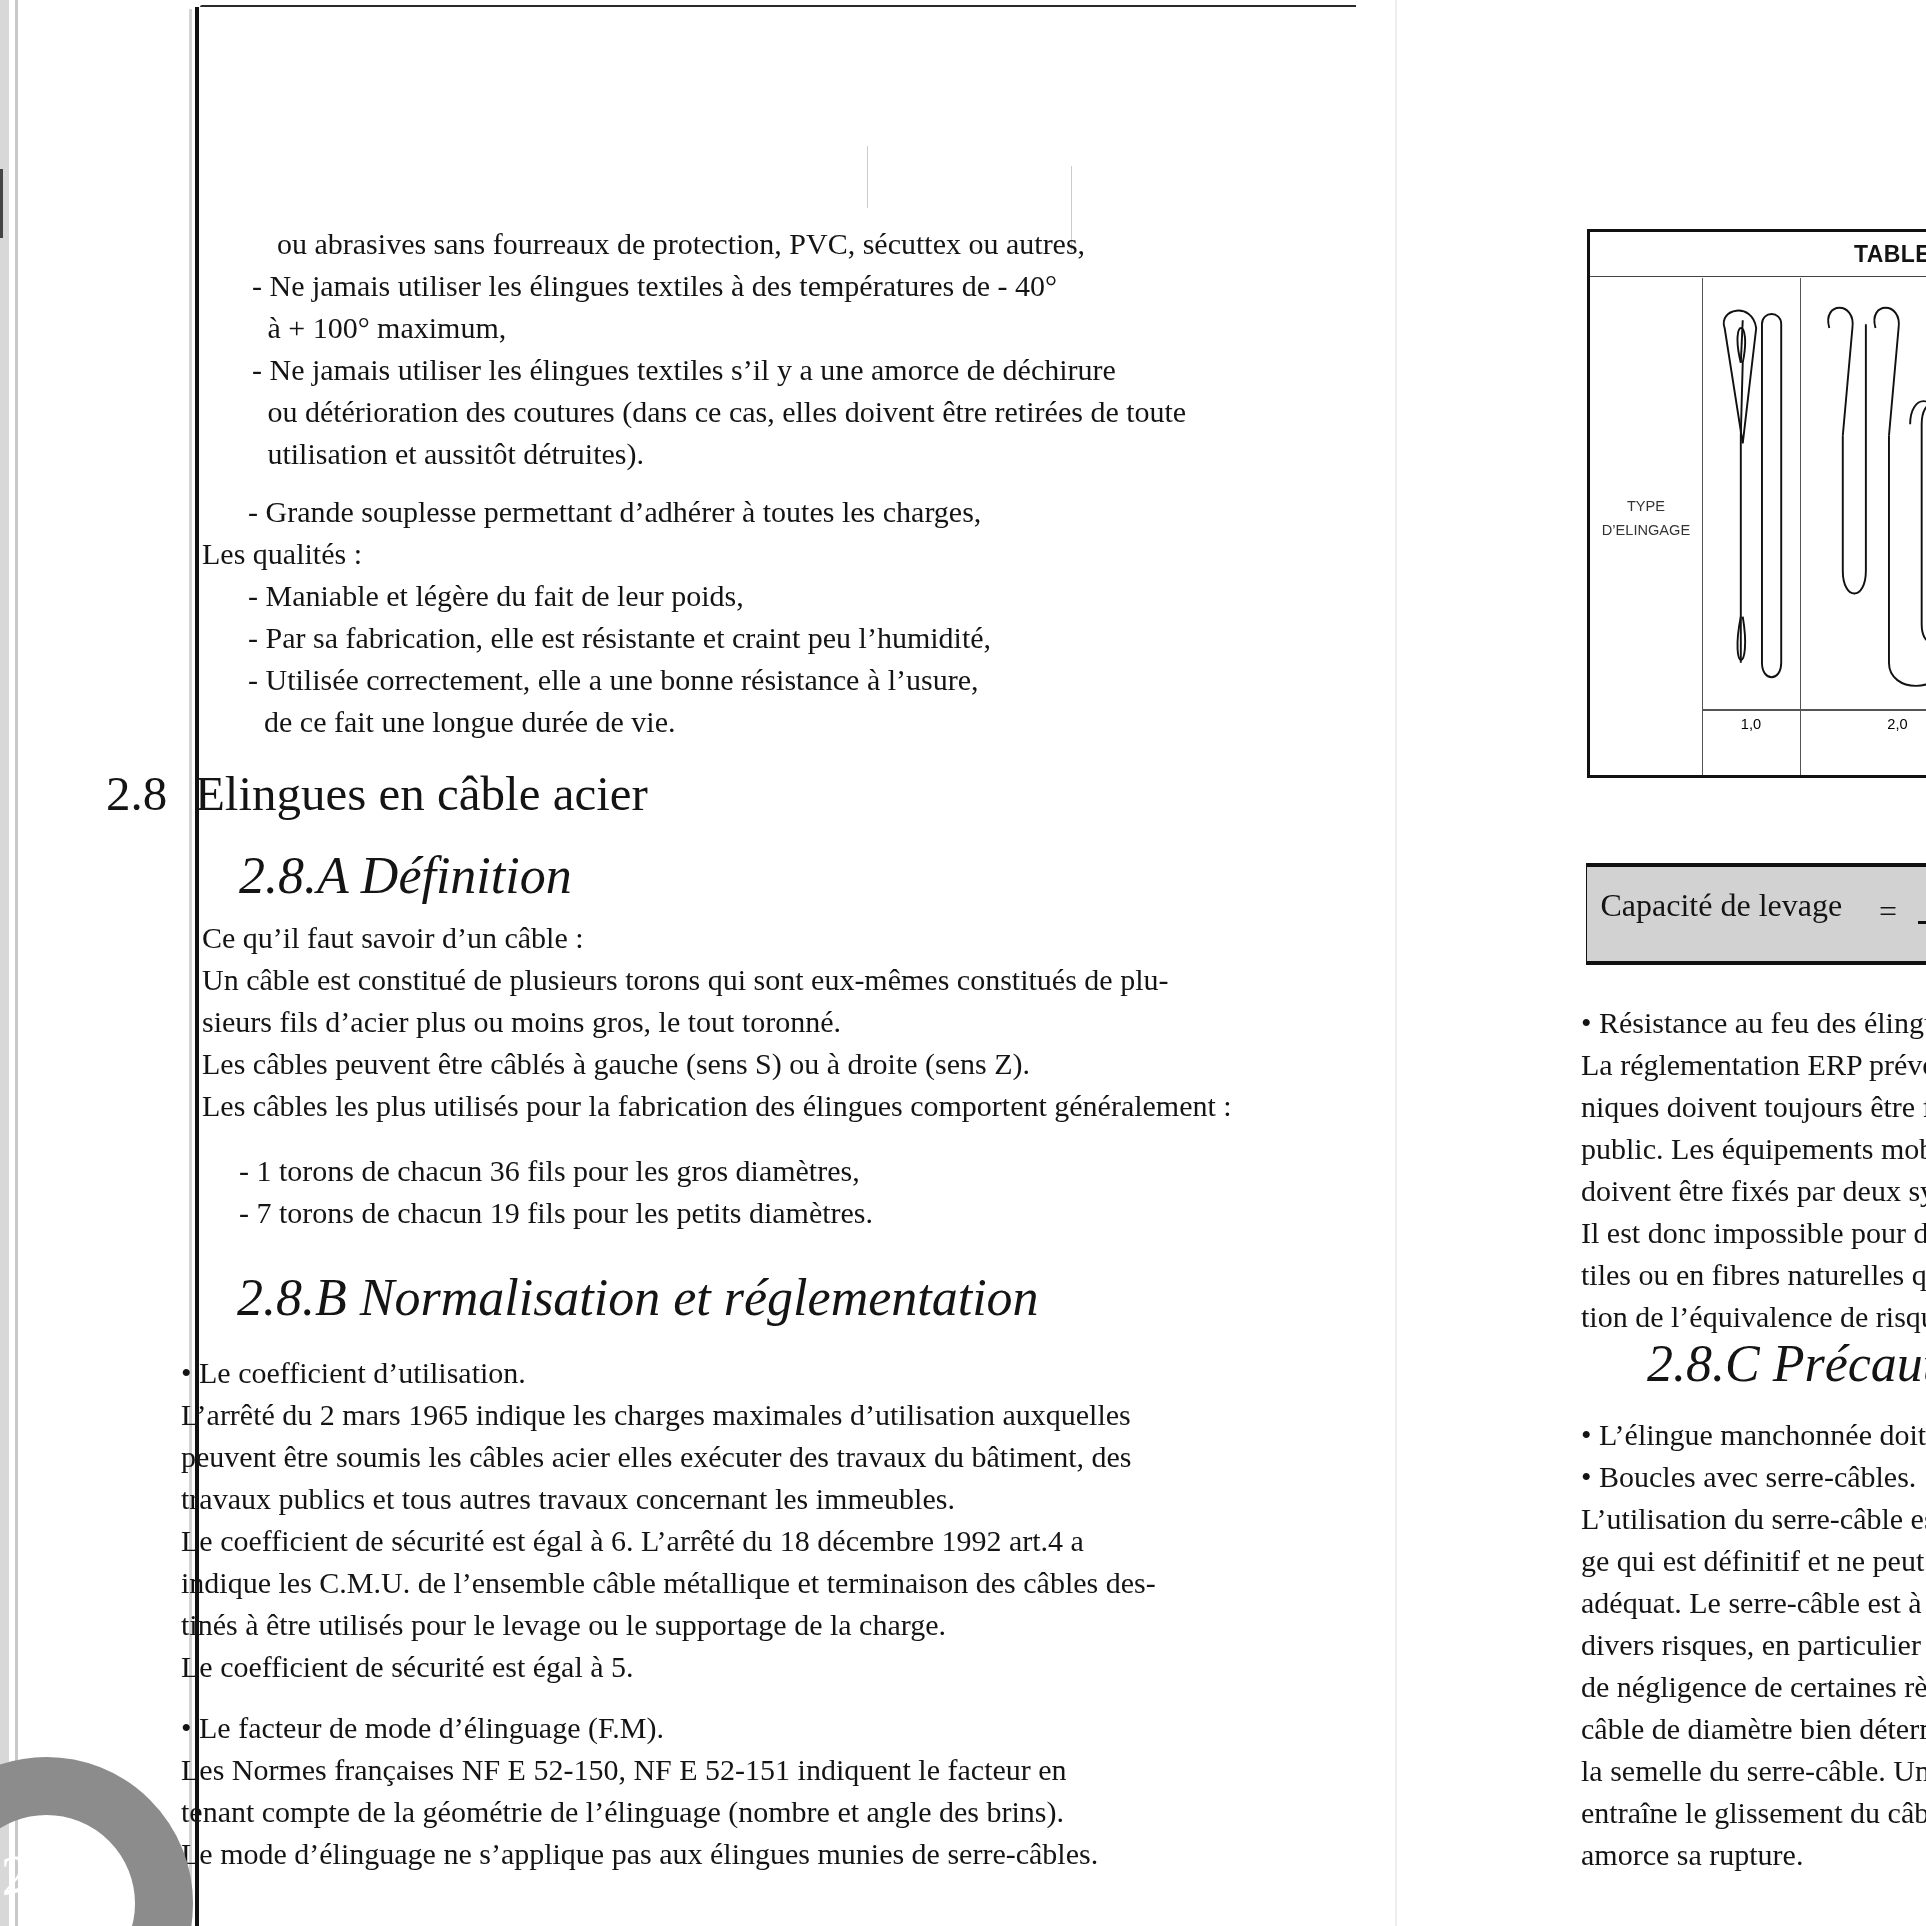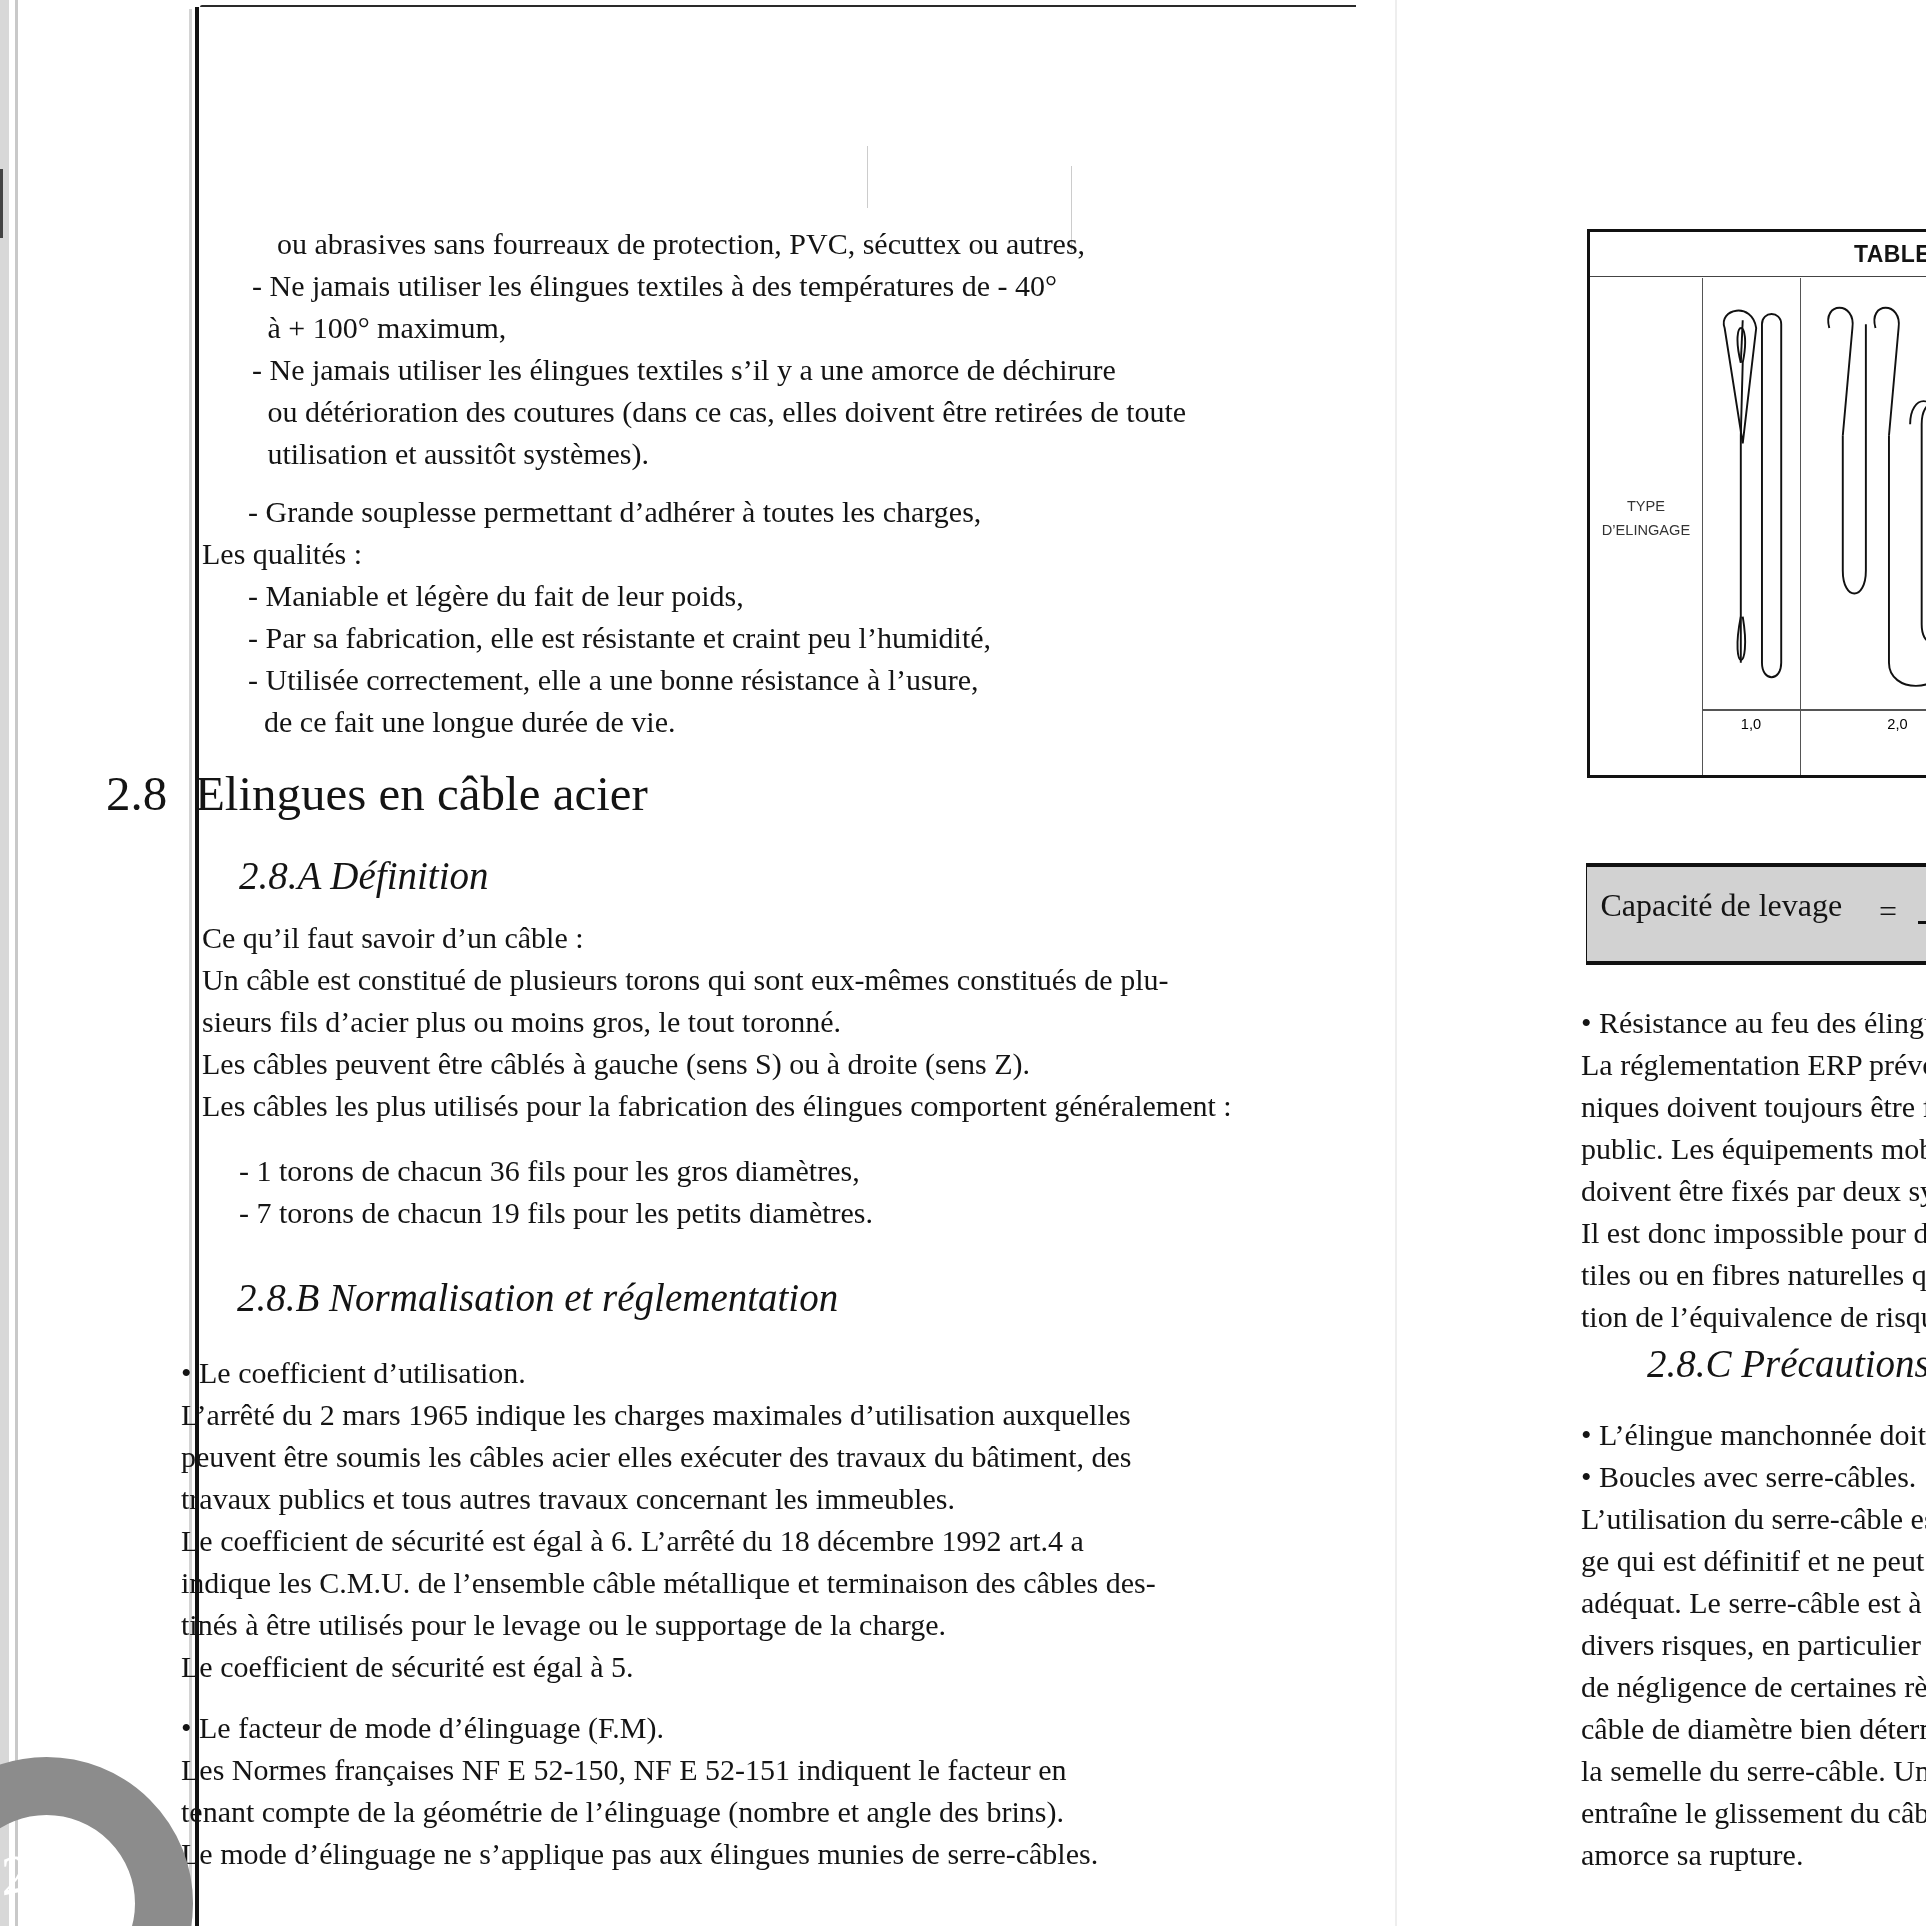--- a/index.html
+++ b/index.html
@@ -14,21 +14,21 @@
   .left-rule { position: absolute; left: 195px; top: 7px; width: 3.9px; height: 1948px; background: #111; }
   .left-rule-shadow { position: absolute; left: 189px; top: 9.2px; width: 3.1px; height: 1945px; background: #d4d4d4; }
   .left-top { position: absolute; left: 200px; top: 5.4px; width: 1156px; height: 1.5px; background: #2a2a2a; border-top-left-radius: 7.7px; }
   .center-gutter { position: absolute; left: 1395px; top: 0; width: 2.3px; height: 1955px; background: #eeeeee; }
 
   
   .txt { position: absolute; font-size: 30px; line-height: 42px; white-space: nowrap; }
   .txt p { margin: 0; }
 
   .h-section { position: absolute; font-size: 49px; line-height: 54px; white-space: nowrap; }
-  .h-sub { position: absolute; font-size: 39px; line-height: 46px; font-style: italic; white-space: nowrap; }
+  .h-sub { position: absolute; font-size: 52px; line-height: 46px; font-style: italic; white-space: nowrap; }
 
   
   .table-box { position: absolute; left: 1587px; top: 229px; width: 1034px; height: 549px; border: 3.9px solid #111; box-sizing: border-box; background: #fff; }
   .table-title { position: absolute; left: 0; top: 0; width: 100%; height: 44px; border-bottom: 1.9px solid #444;
     font-family: "Liberation Sans", "DejaVu Sans", sans-serif; font-weight: bold; font-size: 23px; line-height: 44px; text-align: center; letter-spacing: 0.4px; }
   .table-body { position: absolute; left: 0; top: 46px; width: 100%; height: 497px; }
   .vline { position: absolute; top: 0; width: 1.2px; background: #555; height: 497px; }
   .hline-values { position: absolute; left: 112px; right: 0; top: 431px; height: 1.9px; background: #555; }
   .type-label { position: absolute; left: 0; width: 112px; top: 216px; font-family: "Liberation Sans", sans-serif; font-size: 14.6px; line-height: 24px; text-align: center; color: #333; }
   .fv { position: absolute; top: 439px; font-family: "Liberation Sans", sans-serif; font-size: 14.6px; line-height: 15.4px; color: #000000; text-align: center; }
@@ -63,21 +63,21 @@
 
 <div class="scan-mark" style="left:867px;top:146px;height:62px;"></div>
 <div class="scan-mark" style="left:1071px;top:166px;height:85px;"></div>
 
 <div class="txt" style="left:252px; top:223px;">
   <p style="padding-left:25px">ou abrasives sans fourreaux de protection, PVC, sécuttex ou autres,</p>
   <p>- Ne jamais utiliser les élingues textiles à des températures de - 40°</p>
   <p style="padding-left:15.4px">à + 100° maximum,</p>
   <p>- Ne jamais utiliser les élingues textiles s’il y a une amorce de déchirure</p>
   <p style="padding-left:15.4px">ou détérioration des coutures (dans ce cas, elles doivent être retirées de toute</p>
-  <p style="padding-left:15.4px">utilisation et aussitôt systèmes).</p>
+  <p style="padding-left:15.4px">utilisation et aussitôt détruites).</p>
 </div>
 
 <div class="txt" style="left:202px; top:491px;">
   <p style="padding-left:46px">- Grande souplesse permettant d’adhérer à toutes les charges,</p>
   <p>Les qualités :</p>
   <p style="padding-left:46px">- Maniable et légère du fait de leur poids,</p>
   <p style="padding-left:46px">- Par sa fabrication, elle est résistante et craint peu l’humidité,</p>
   <p style="padding-left:46px">- Utilisée correctement, elle a une bonne résistance à l’usure,</p>
   <p style="padding-left:62px">de ce fait une longue durée de vie.</p>
 </div>

